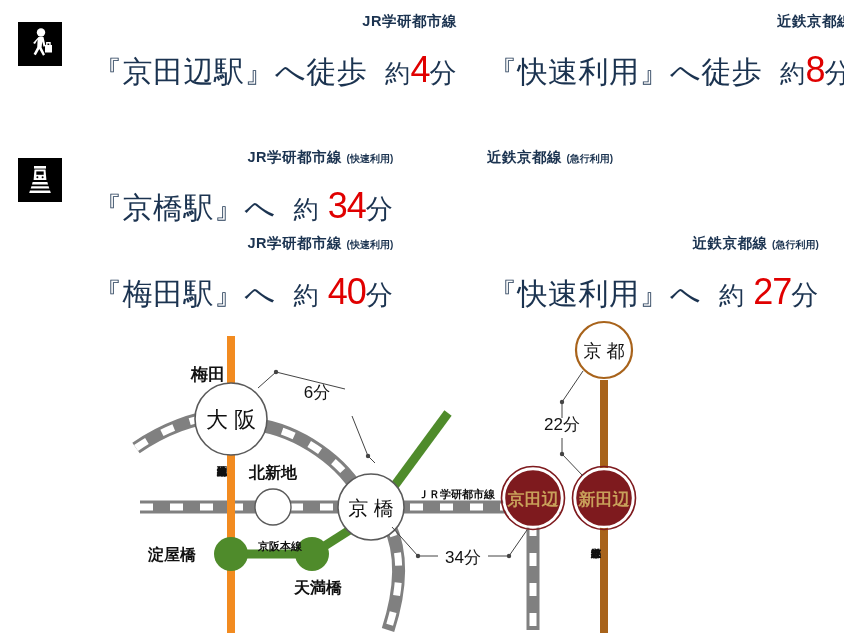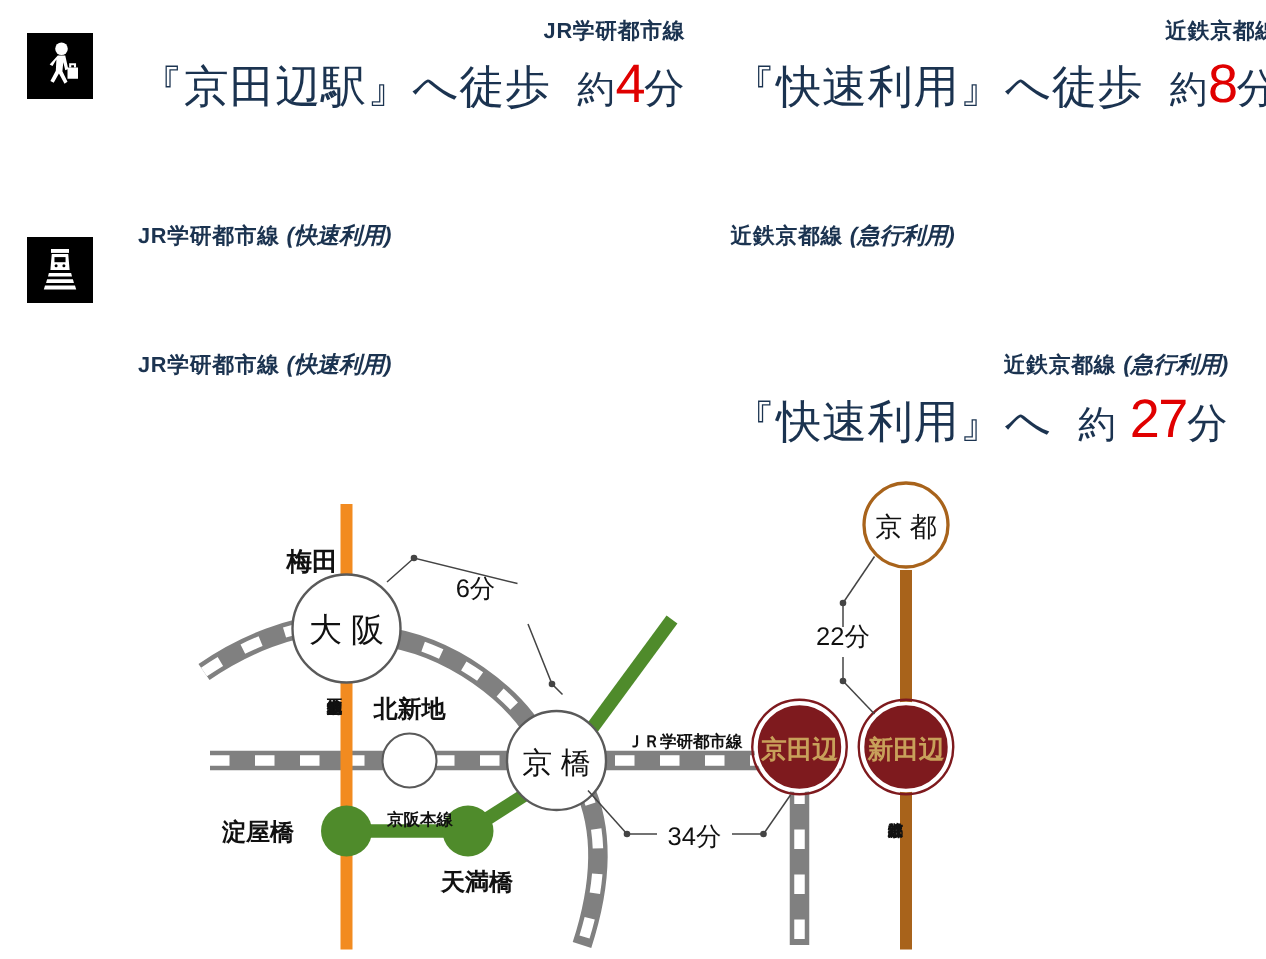--- a/index.html
+++ b/index.html
@@ -18,23 +18,23 @@
     display:flex;align-items:center;justify-content:center;
     flex:0 0 44px;
   }
   .mode-icon svg{display:block;}
 
   .entry{position:absolute;text-align:right;}
   .line-name{
     color:#1b3350;font-weight:bold;font-size:14.5px;
     letter-spacing:0.5px;white-space:nowrap;line-height:1;
   }
-  .line-name .qual{font-size:15px;letter-spacing:0;font-style:italic;}
+  .line-name .qual{font-size:10px;letter-spacing:0;}
   .dest{
-    white-space:nowrap;line-height:1;margin-top:9px;
+    white-space:nowrap;line-height:1;margin-top:23px;
     color:#1b3350;font-size:30px;letter-spacing:0.5px;
   }
   .dest .approx{font-size:25px;}
   .dest .num{color:#e00000;font-size:36px;font-weight:normal;letter-spacing:-1px;}
   .dest .unit{font-size:27px;}
 
   
   .map{position:absolute;left:0;top:318px;width:844px;height:321px;}
   .map svg{display:block;}
 </style>
@@ -85,33 +85,39 @@
         <path d="M5 27.4 L25 27.4 L25.8 30 L4.2 30 Z" fill="#fff"></path>
       </svg>
     </div>
   </div>
 
   <div class="entry" style="left:92px;top:150px;">
     <div class="line-name">
       <span>JR学研都市線</span>
       <span class="qual">(快速利用)</span>
     </div>
+    <div class="dest">
+      <span>『京橋駅』へ</span><span>&nbsp;&nbsp;</span><span class="approx">約</span><span>&nbsp;</span><span class="num">34</span><span class="unit">分</span>
+    </div>
   </div>
 
   <div class="entry" style="left:487px;top:150px;">
     <div class="line-name">
       <span>近鉄京都線</span>
       <span class="qual">(急行利用)</span>
     </div>
   </div>
 
   <div class="entry" style="left:92px;top:236px;">
     <div class="line-name">
       <span>JR学研都市線</span>
       <span class="qual">(快速利用)</span>
+    </div>
+    <div class="dest">
+      <span>『梅田駅』へ</span><span>&nbsp;&nbsp;</span><span class="approx">約</span><span>&nbsp;</span><span class="num">40</span><span class="unit">分</span>
     </div>
   </div>
 
   <div class="entry" style="left:487px;top:236px;">
     <div class="line-name">
       <span>近鉄京都線</span>
       <span class="qual">(急行利用)</span>
     </div>
     <div class="dest">
       <span>『快速利用』へ</span><span>&nbsp;&nbsp;</span><span class="approx">約</span><span>&nbsp;</span><span class="num">27</span><span class="unit">分</span>

